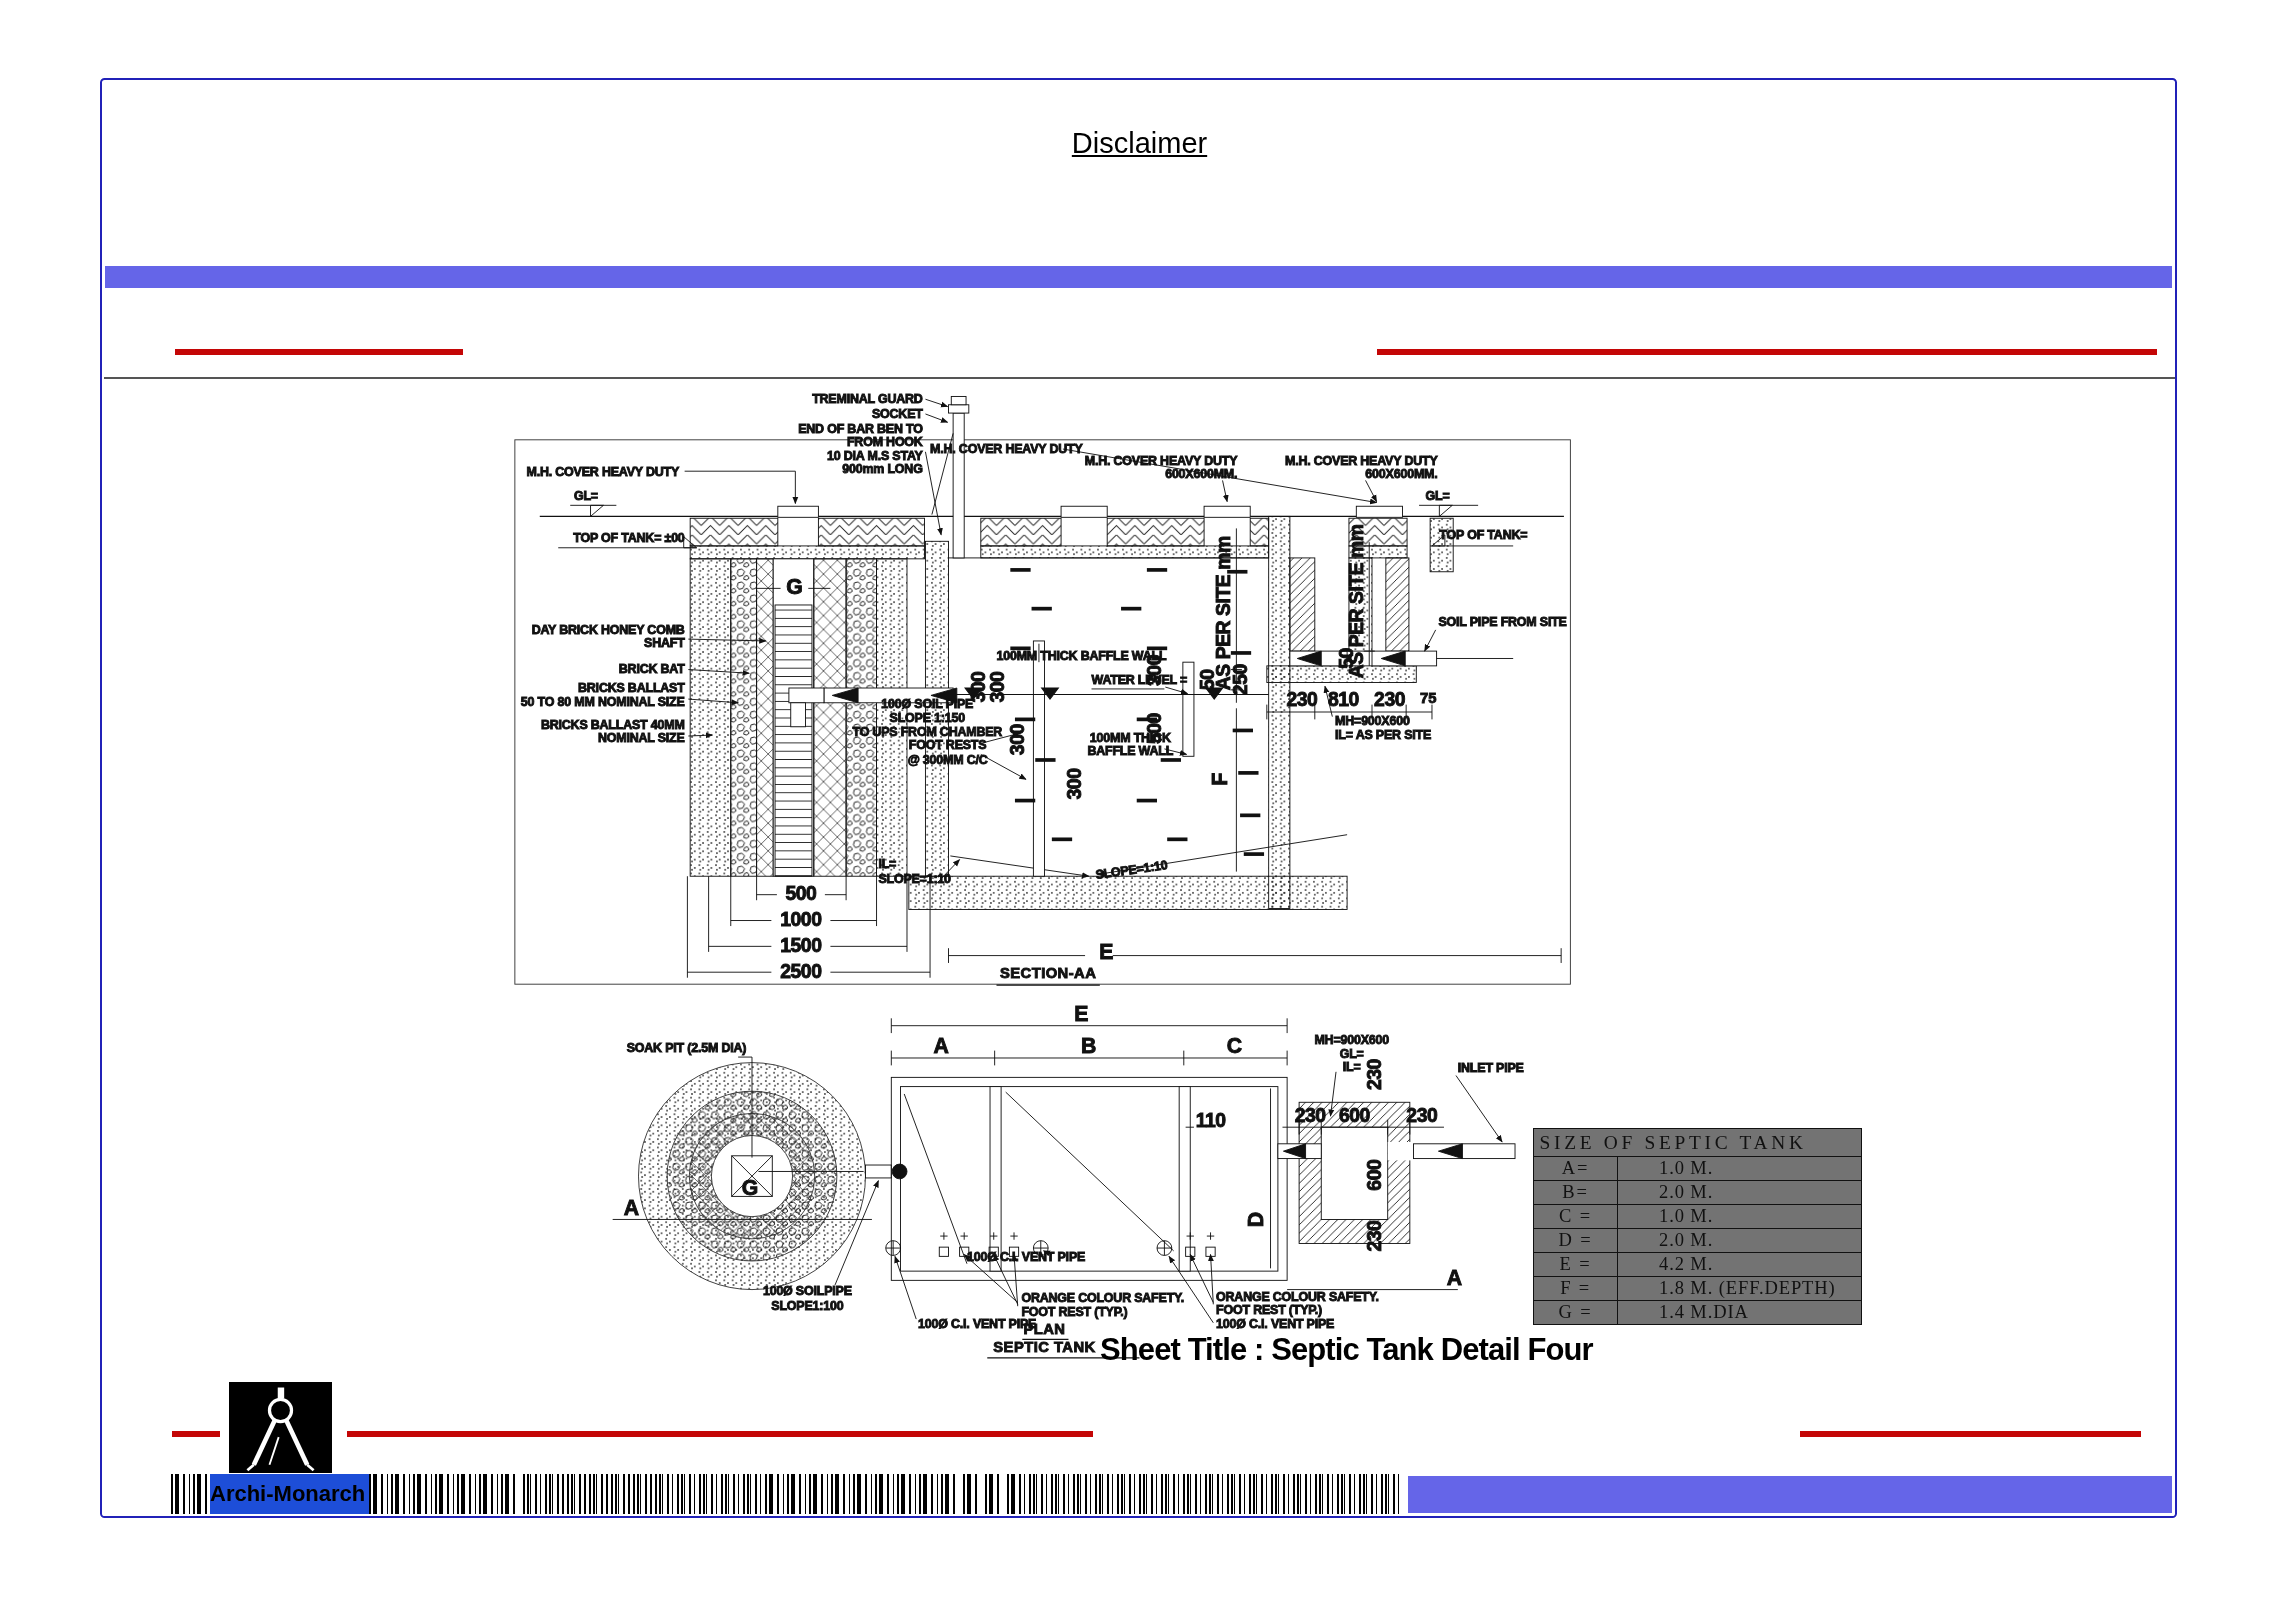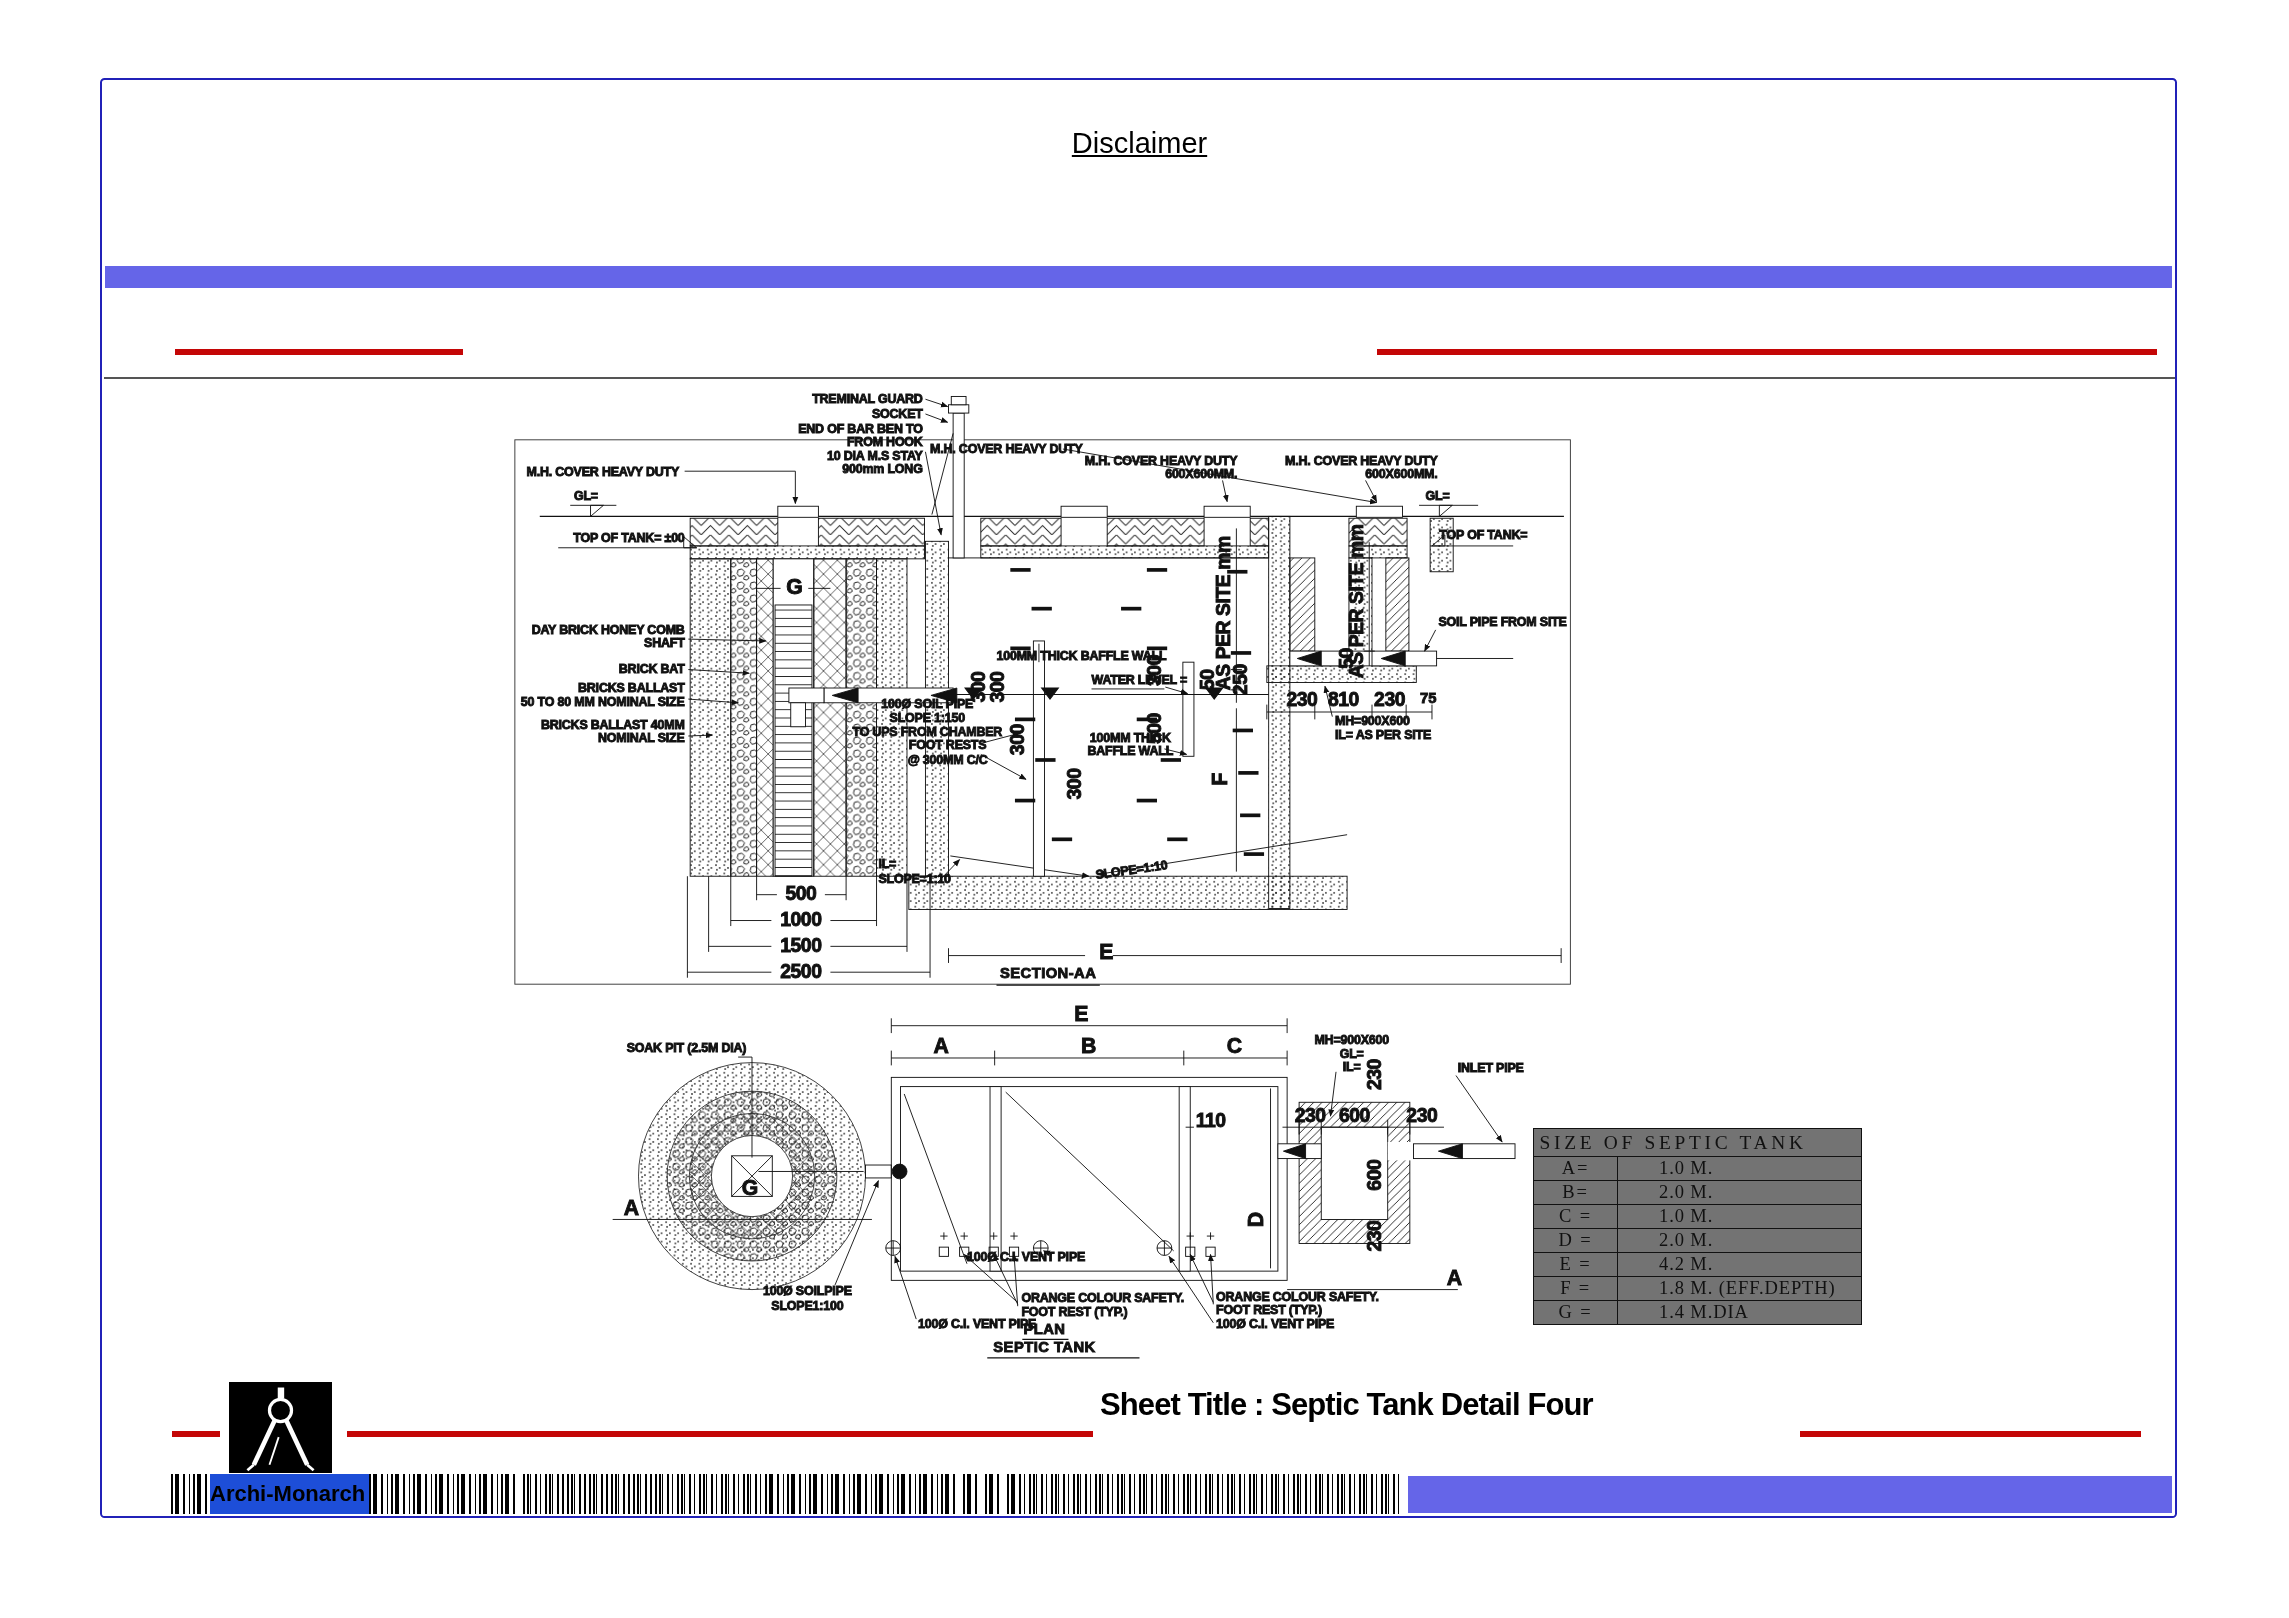--- a/index.html
+++ b/index.html
@@ -18,21 +18,21 @@
   .d{font:bold 21px "Liberation Sans",sans-serif;letter-spacing:-0.5px;}
   .m{font:bold 16px "Liberation Sans",sans-serif;}
   .L{font:bold 23px "Liberation Sans",sans-serif;}
   .cap{font:bold 16px "Liberation Sans",sans-serif;letter-spacing:0.5px;}
   .size-table{position:absolute;left:1495px;top:1128px;width:327px;border:1.8px solid #111;background:#737373;font-family:"Liberation Serif",serif;color:#111;margin-left:38px;}
   .st-title{border-bottom:1.8px solid #111;padding:2.8px 3.7px 1.8px 5.5px;font-size:19.4px;letter-spacing:3.7px;white-space:nowrap;}
   .st-row{display:flex;border-bottom:1.4px solid #111;height:23px;line-height:23px;font-size:18.5px;}
   .st-row:last-child{border-bottom:none;}
   .st-k{width:83px;border-right:1.4px solid #111;text-align:center;letter-spacing:1.8px;}
   .st-v{flex:1;padding-left:41px;letter-spacing:0.9px;white-space:nowrap;}
-  .sheet-title{position:absolute;left:1100px;top:1387px;font-size:31px;font-weight:bold;color:#000;letter-spacing:-0.9px;white-space:nowrap;}
+  .sheet-title{position:absolute;left:1100px;top:1332px;font-size:31px;font-weight:bold;color:#000;letter-spacing:-0.9px;white-space:nowrap;}
   .logo{position:absolute;left:229px;top:1382px;width:103px;height:91px;background:#000;}
   .barcode{position:absolute;top:1474px;height:40px;background:repeating-linear-gradient(90deg,#000 0 1.8px,#fff 1.8px 3.7px,#000 3.7px 6.5px,#fff 6.5px 7.4px,#000 7.4px 8.3px,#fff 8.3px 12px,#000 12px 14px,#fff 14px 17.5px,#000 17.5px 18.5px,#fff 18.5px 22px);}
   .brand{position:absolute;left:210px;top:1474px;width:159px;height:40px;background:#1d4ed8;font-size:22px;font-weight:bold;line-height:40px;color:#000;white-space:nowrap;}
   .bar-bottom{position:absolute;left:1408px;top:1476px;width:764px;height:37px;background:#6565e8;}
 </style>
 </head>
 <body>
 
 <div class="sheet">
   <div class="frame"></div>

